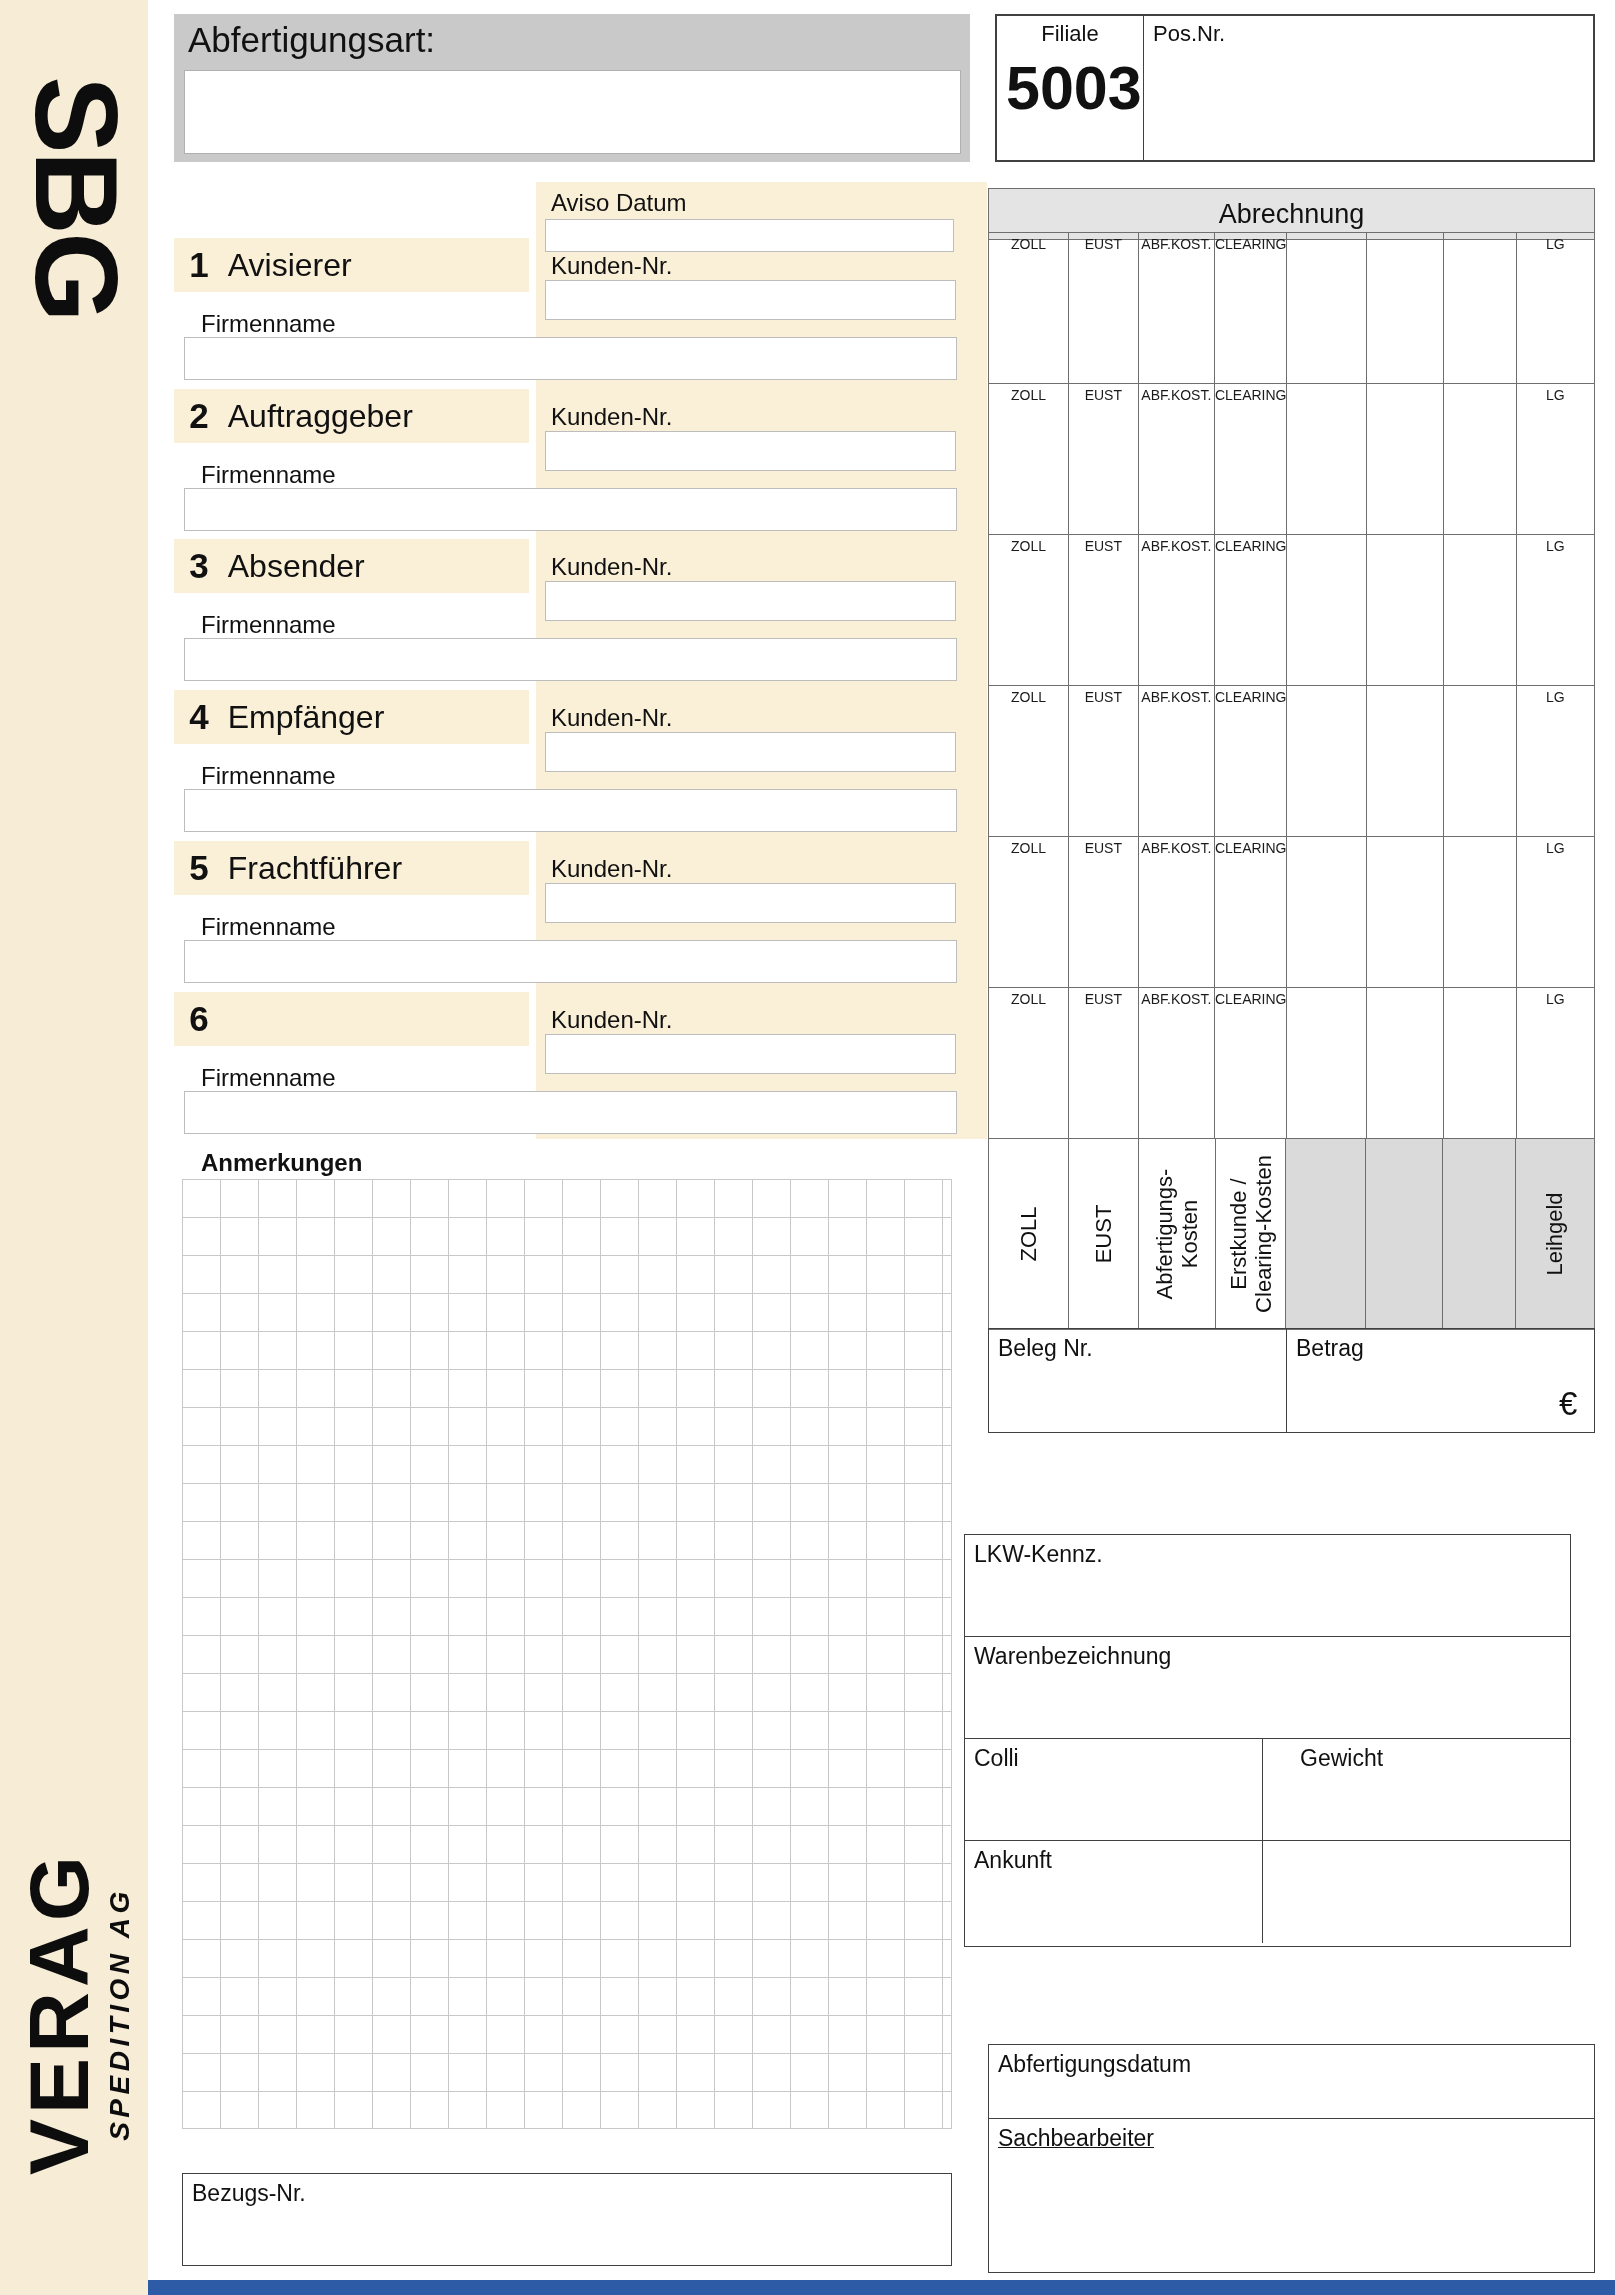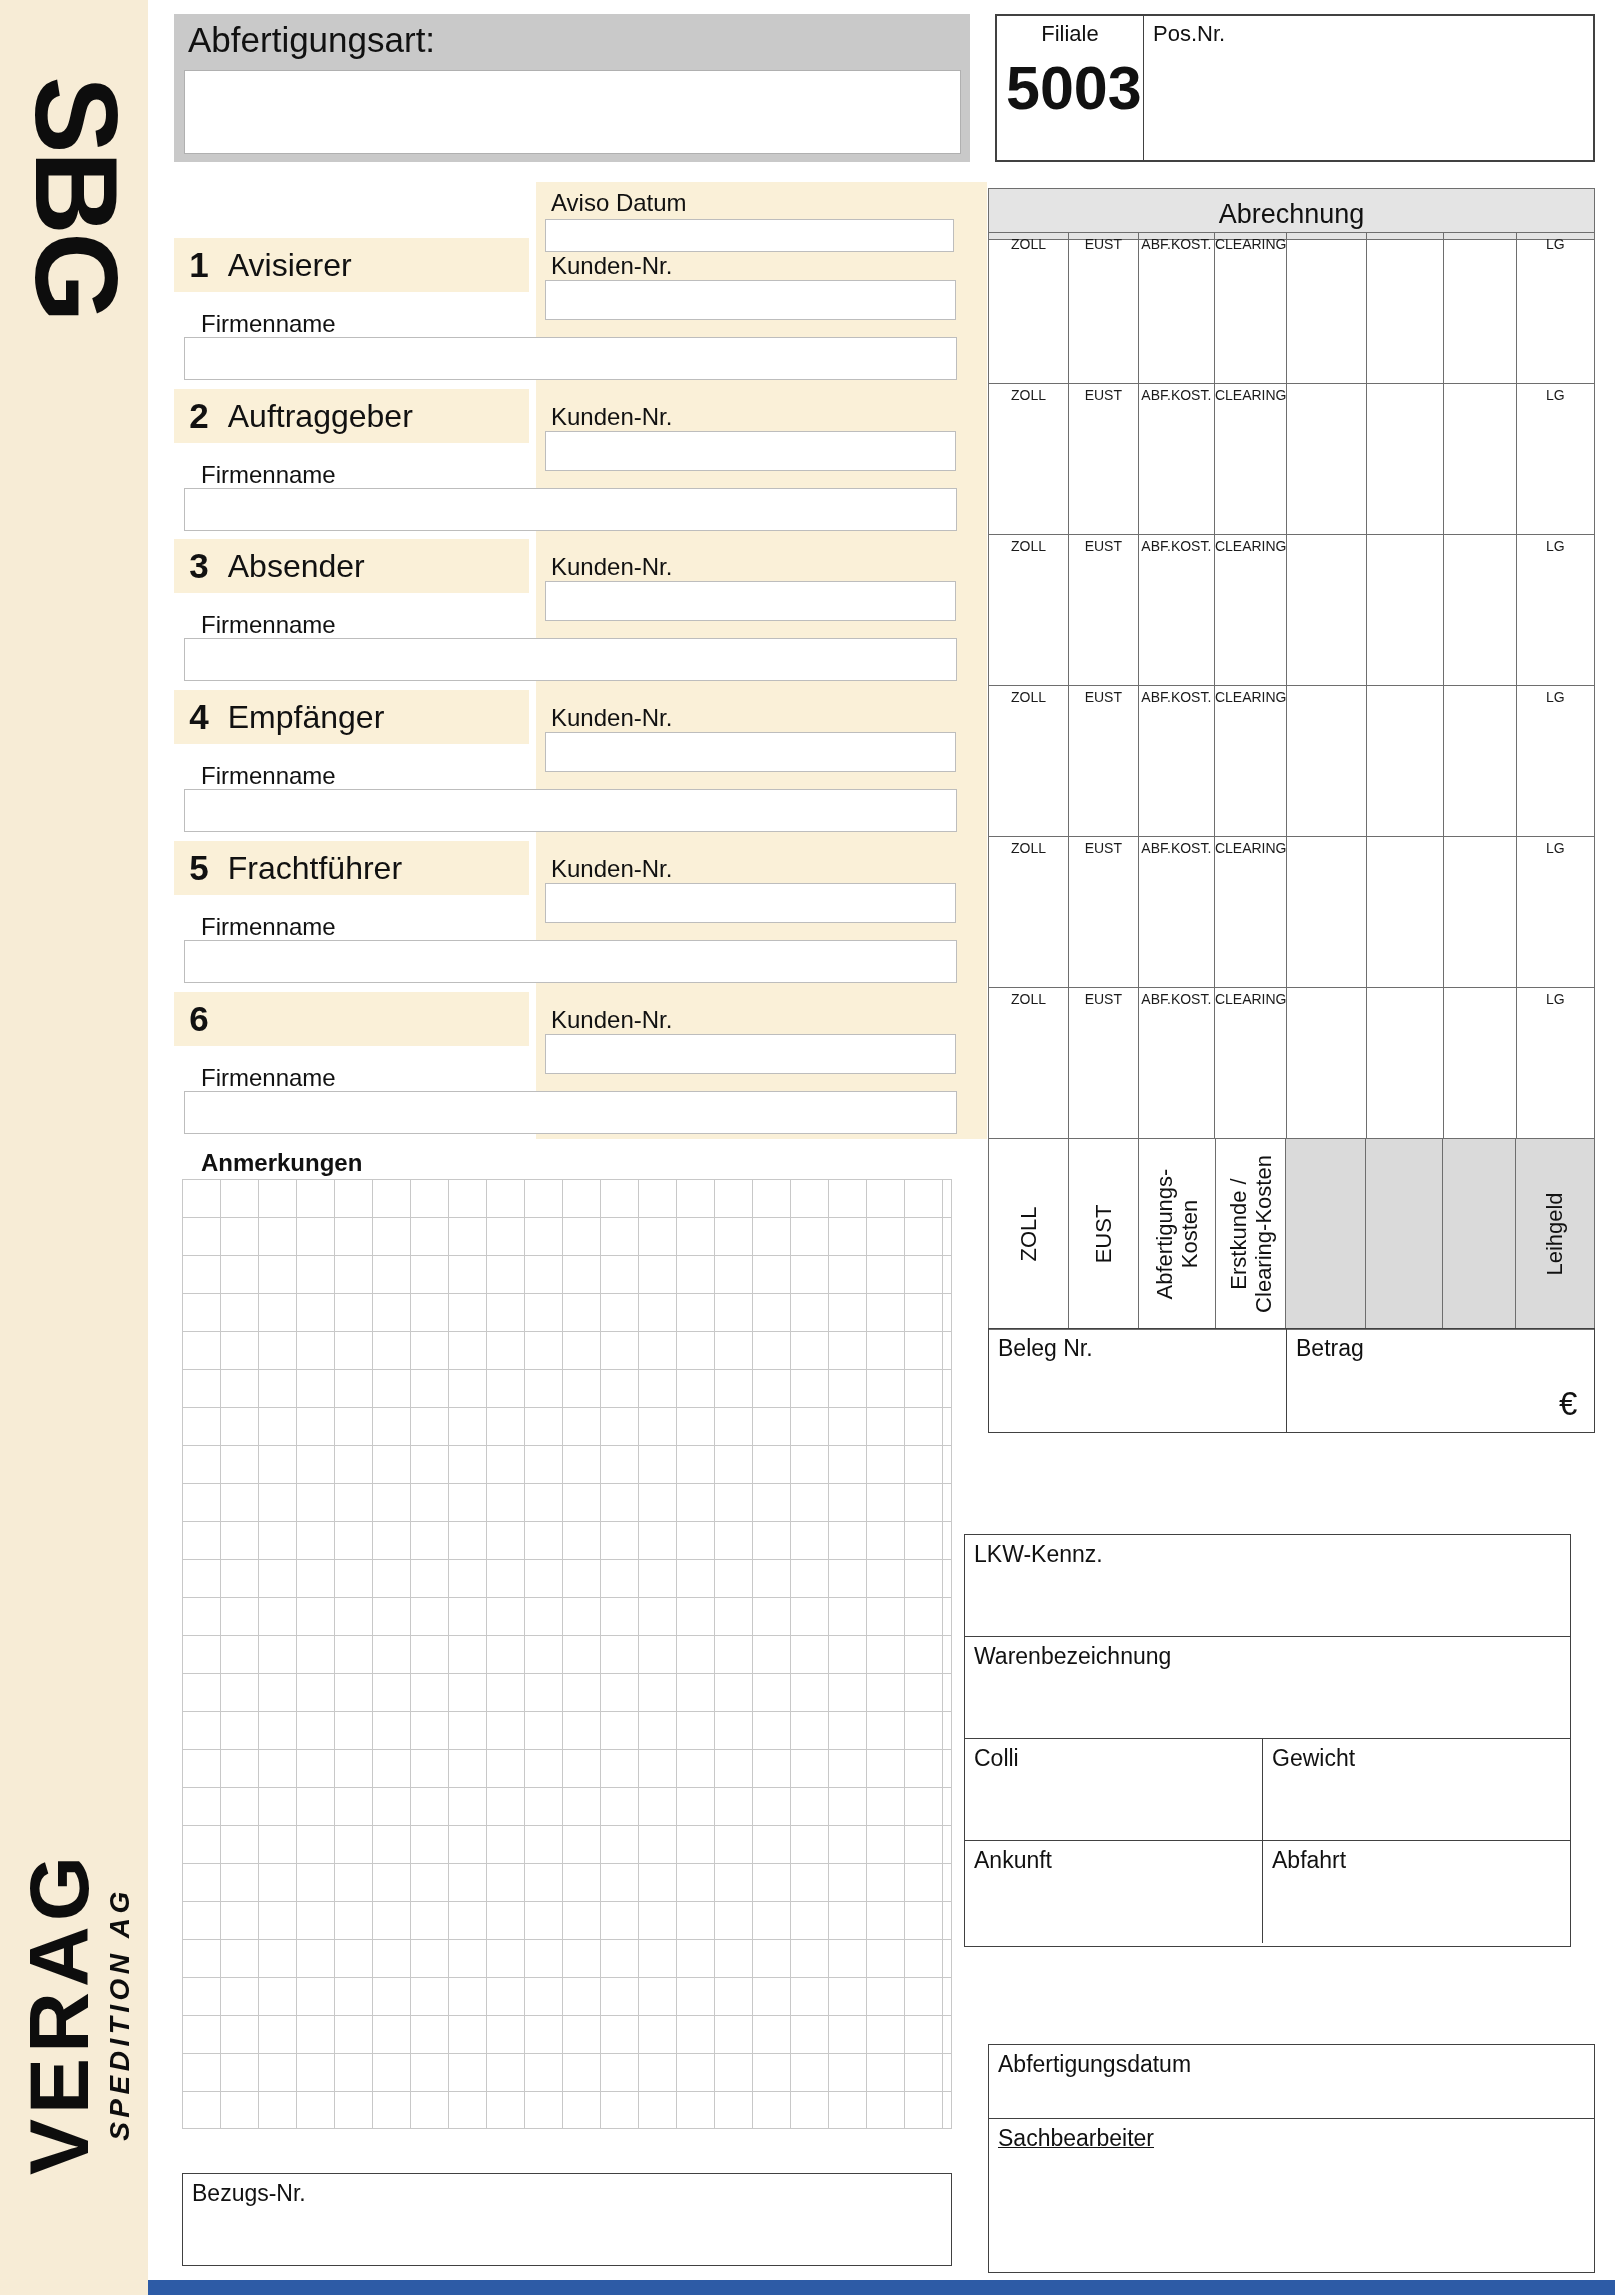--- a/index.html
+++ b/index.html
@@ -59,21 +59,21 @@
   
   .belegrow{left:988px;top:1328px;width:607px;height:105px;border:1.9px solid #414141;display:flex;}
   .belegcell{width:298px;border-right:1.9px solid #414141;box-sizing:border-box;padding:6.4px 9px;}
   .betragcell{flex:1;position:relative;padding:6.4px 9px;box-sizing:border-box;}
   .boxlbl{font-size:23px;}
   .euro{position:absolute;right:16.6px;bottom:9px;font-size:33px;}
 
   
   .transport{left:964px;top:1534px;width:607px;height:413px;border:1.9px solid #414141;}
   .trow{border-bottom:1.9px solid #414141;box-sizing:border-box;padding:6.4px 9px;height:102px;}
-  .trow.split{padding:0;display:flex;}
+  .trow.split{padding:0;display:flex;gap:28px;}
   .trow:last-child{border-bottom:none;}
   .tcell{width:298px;border-right:1.9px solid #414141;box-sizing:border-box;padding:6.4px 9px;}
   .tcell2{flex:1;padding:6.4px 9px;box-sizing:border-box;}
 
   
   .abft{left:988px;top:2044px;width:607px;height:229px;border:1.9px solid #414141;}
   .abft .r1{height:74px;border-bottom:1.9px solid #414141;box-sizing:border-box;padding:6.4px 9px;}
   .abft .r2{padding:6.4px 9px;box-sizing:border-box;text-decoration:underline;}
 
   
@@ -338,21 +338,20 @@
 
 <div class="abs transport">
   <div class="trow"><span class="boxlbl">LKW-Kennz.</span></div>
   <div class="trow"><span class="boxlbl">Warenbezeichnung</span></div>
   <div class="trow split">
     <div class="tcell"><span class="boxlbl">Colli</span></div>
     <div class="tcell2"><span class="boxlbl">Gewicht</span></div>
   </div>
   <div class="trow split">
     <div class="tcell"><span class="boxlbl">Ankunft</span></div>
-    <div class="tcell2"><span class="boxlbl">Abfahrt</span></div>
   </div>
 </div>
 
 <div class="abs abft">
   <div class="r1"><span class="boxlbl">Abfertigungsdatum</span></div>
   <div class="r2"><span class="boxlbl">Sachbearbeiter</span></div>
 </div>
 
 <div class="abs anmlbl">Anmerkungen</div>
 <div class="abs anmgrid"></div>

